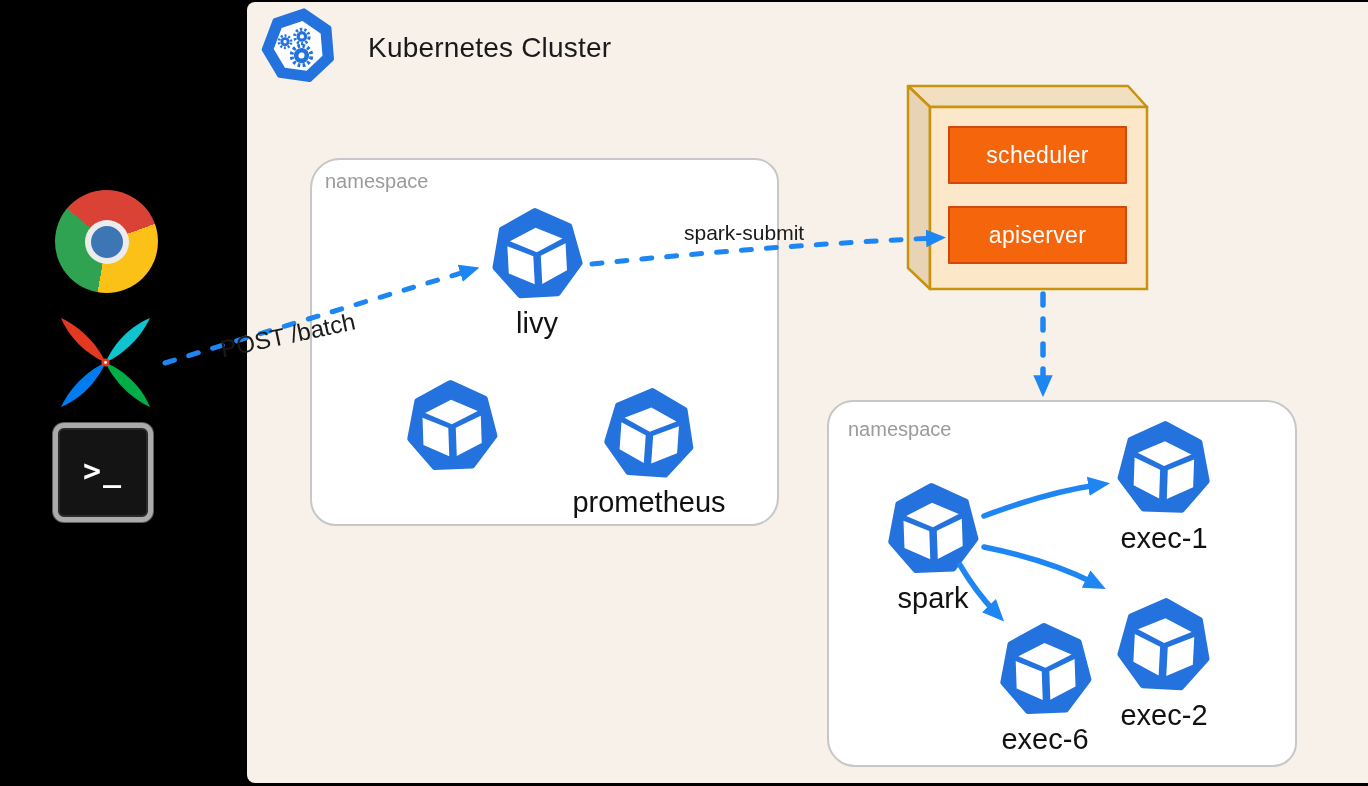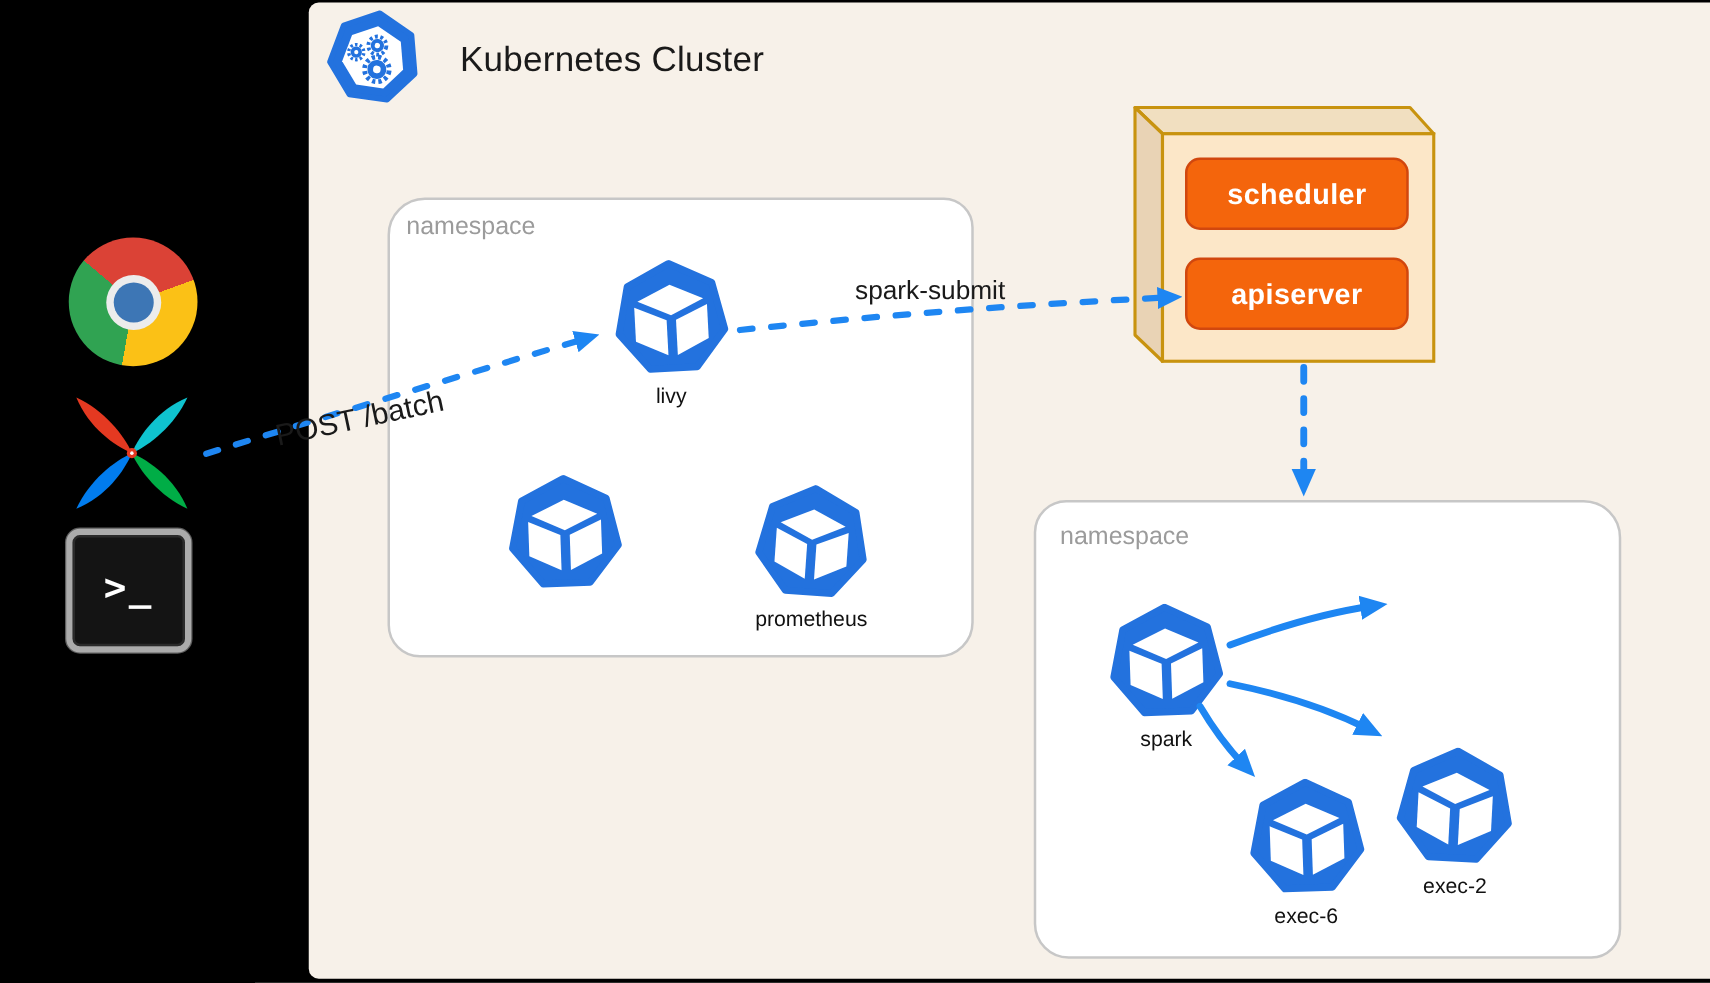--- a/index.html
+++ b/index.html
@@ -16,34 +16,34 @@
   
   .ns{position:absolute;background:#fff;border:2px solid #C7C7C7;}
   .ns1{left:63px;top:156px;width:465px;height:364px;border-radius:30px 24px 28px 26px;}
   .ns2{left:580px;top:398px;width:466px;height:363px;border-radius:26px 30px 24px 28px;}
   .ns-label{position:absolute;font-size:20px;color:#9B9B9B;}
   .ns1-label{left:78px;top:168px;}
   .ns2-label{left:601px;top:416px;}
 
   
   .pod{position:absolute;width:200px;display:flex;flex-direction:column;align-items:center;}
-  .pod-label{margin-top:6px;font-size:17px;color:#111;white-space:nowrap;line-height:1.1;}
+  .pod-label{margin-top:6px;font-size:29px;color:#111;white-space:nowrap;line-height:1.1;}
   .pod-livy{left:190px;top:206px;}   .pod-livy  svg{transform:rotate(-3deg);}
   .pod-shs{left:105px;top:378px;}    .pod-shs   svg{transform:rotate(-2deg);}
   .pod-prom{left:302px;top:386px;}   .pod-prom  svg{transform:rotate(4deg);}
   .pod-driver{left:586px;top:481px;} .pod-driver svg{transform:rotate(-2deg);}
   .pod-exec1{left:817px;top:419px;}  .pod-exec1 svg{transform:rotate(2deg);}
   .pod-exec2{left:817px;top:596px;justify-content:flex-end;}  .pod-exec2 svg{transform:rotate(3deg);}
   .pod-exec3{left:698px;top:621px;}  .pod-exec3 svg{transform:rotate(-2deg);}
 
   
   .cp-box-svg{position:absolute;left:654px;top:78px;}
   .cp-comp{position:absolute;width:179px;height:58px;background:#F4650C;border:2px solid #D1470E;
-           border-radius:12px;box-sizing:border-box;display:flex;align-items:center;justify-content:center;
-           color:#fff;font-weight:bold;font-size:23px;letter-spacing:.3px;}
+           border-radius:1px;box-sizing:border-box;display:flex;align-items:center;justify-content:center;
+           color:#fff;font-weight:normal;font-size:23px;letter-spacing:.3px;}
   .cp-sched{left:701px;top:124px;}
   .cp-api{left:701px;top:204px;}
 
   
   .chrome{position:absolute;left:55px;top:190px;width:103px;height:103px;border-radius:50%;
           background:conic-gradient(from 70deg,#FBC116 0 120deg,#30A352 120deg 240deg,#DB4236 240deg 360deg);}
   .chrome-hub{position:absolute;left:50%;top:50%;width:44px;height:44px;margin:-22px 0 0 -22px;
               border-radius:50%;background:#ECECEC;}
   .chrome-core{position:absolute;left:50%;top:50%;width:32px;height:32px;margin:-16px 0 0 -16px;
                border-radius:50%;background:#3D76B5;}
@@ -134,20 +134,26 @@
 
     <div class="ns ns2"></div>
     <div class="ns-label ns2-label">namespace</div>
 
     <div class="pod pod-driver">
       <svg width="94" height="94" viewBox="0 0 100 100">
           <use href="#podshape" xlink:href="#podshape"></use>
         </svg>
       <div class="pod-label">spark</div>
     </div>
+    <div class="pod pod-exec1">
+      <svg width="96" height="96" viewBox="0 0 100 100">
+          <use href="#podshape" xlink:href="#podshape"></use>
+        </svg>
+      <div class="pod-label">exec-1</div>
+    </div>
     <div class="pod pod-exec2">
       <svg width="96" height="96" viewBox="0 0 100 100">
           <use href="#podshape" xlink:href="#podshape"></use>
         </svg>
       <div class="pod-label">exec-2</div>
     </div>
     <div class="pod pod-exec3">
       <svg width="95" height="95" viewBox="0 0 100 100">
           <use href="#podshape" xlink:href="#podshape"></use>
         </svg>

